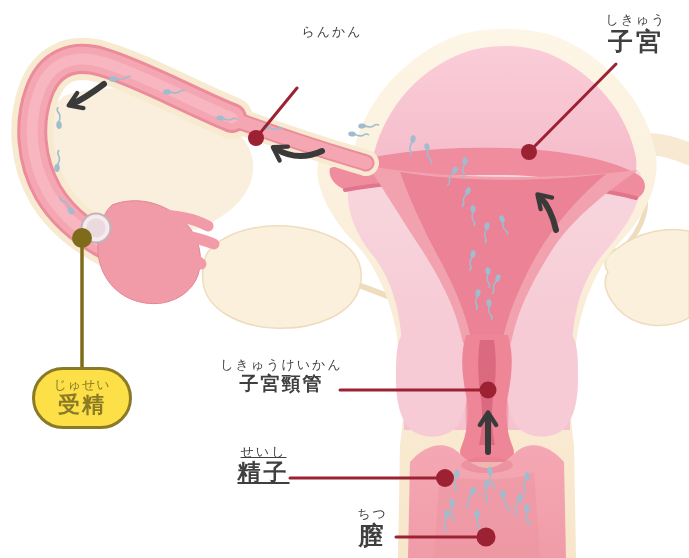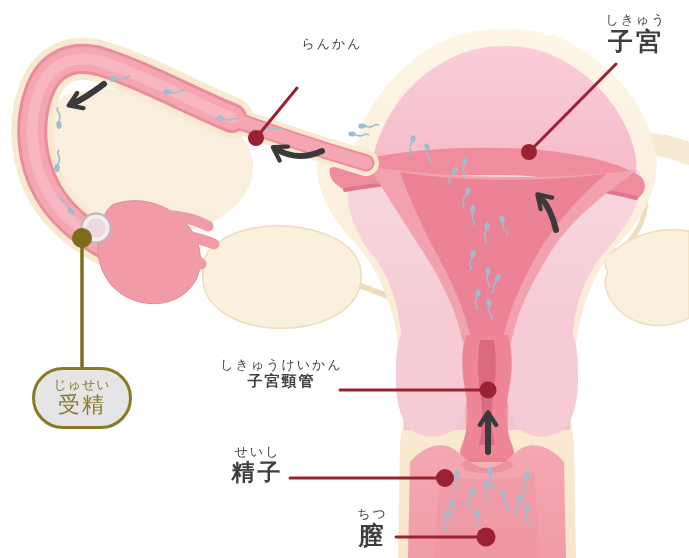--- a/index.html
+++ b/index.html
@@ -4,34 +4,34 @@
 <style>
   html,body{margin:0;padding:0;background:#fff;}
   .stage{
     position:relative;width:689px;height:558px;background:#ffffff;overflow:hidden;
     font-family:"DejaVu Sans","Liberation Sans",sans-serif;
   }
   .stage svg{position:absolute;left:0;top:0;}
   .anno{position:absolute;color:#3f3f3f;text-align:center;z-index:5;}
   .anno .furi{display:block;font-size:13px;letter-spacing:2px;line-height:1.2;}
   .anno .main{display:block;font-size:25px;font-weight:bold;letter-spacing:3px;line-height:1.1;}
-  #label-rankan{left:277px;top:36px;width:110px;}
+  #label-rankan{left:277px;top:24px;width:110px;}
   #label-shikyu{left:581px;top:12px;width:110px;}
   #label-keikan{left:189px;top:357px;width:185px;}
-  #label-keikan .main{font-size:15px;letter-spacing:2px;}
-  #label-seishi{left:205px;top:444px;width:105px;}
+  #label-keikan .main{font-size:19px;letter-spacing:2px;}
+  #label-seishi{left:211px;top:444px;width:105px;text-decoration:underline;}
   #label-seishi .main{font-size:23px;text-align:center;}
   #label-chitsu{left:320px;top:506px;width:105px;}
   #label-jusei{
     position:absolute;left:32px;top:367px;width:100px;height:62px;box-sizing:border-box;
-    border:3px solid #8a7a26;border-radius:34px;background:#e5e5e5;color:#8a7a26;
+    border:3px solid #8a7a26;border-radius:34px;background:#fde047;color:#8a7a26;
     display:flex;flex-direction:column;align-items:center;justify-content:center;z-index:5;
   }
   #label-jusei .furi{display:block;font-size:13px;letter-spacing:1px;line-height:1.15;}
-  #label-jusei .main{display:block;font-size:22px;font-weight:normal;letter-spacing:2px;line-height:1.1;}
+  #label-jusei .main{display:block;font-size:22px;font-weight:bold;letter-spacing:2px;line-height:1.1;}
 </style>
 </head>
 <body>
 
 <div class="stage">
 
   <svg width="689" height="558" viewBox="0 0 689 558">
     <defs>
       <linearGradient id="creamG" x1="0" y1="0" x2="0" y2="1">
         <stop offset="0" stop-color="#FDF5E6"></stop>

